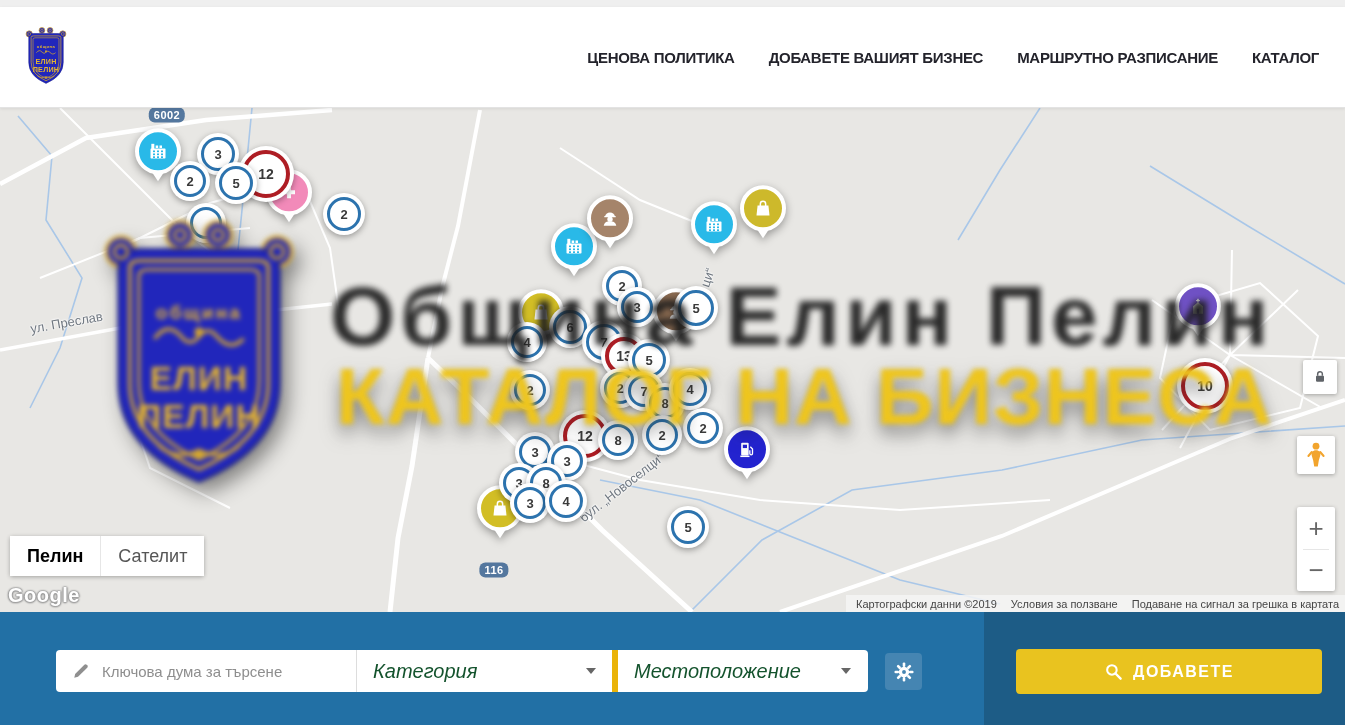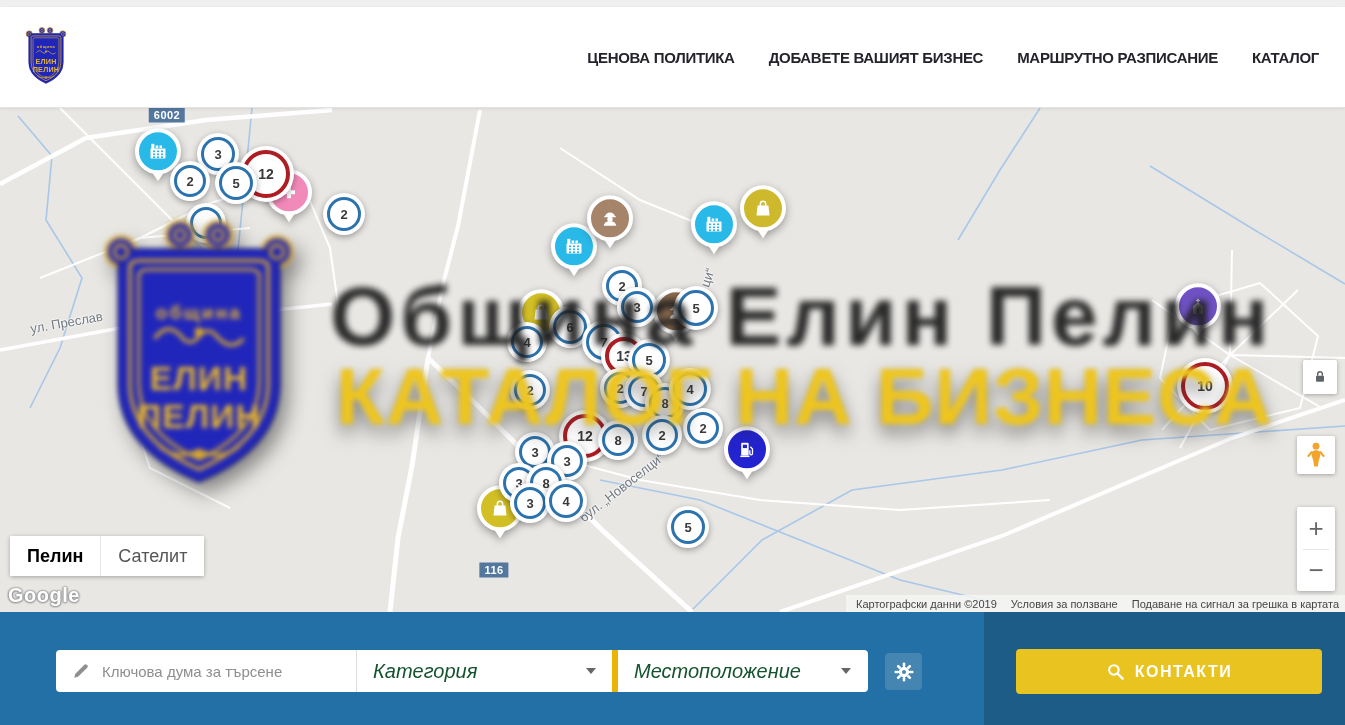--- a/index.html
+++ b/index.html
@@ -19,21 +19,21 @@
   nav { margin-left:auto; margin-right:26px; display:flex; gap:34px; }
   .nav-item { font-size:15px; font-weight:700; color:#23232b; letter-spacing:-0.3px;
     cursor:pointer; white-space:nowrap; }
 
   
   .map { position:absolute; left:0; top:108px; width:1345px; height:504px;
     background:var(--map-bg,#e8e7e4); overflow:hidden; cursor:grab; }
   .roads { position:absolute; inset:0; }
 
   .road-shield { position:absolute; transform:translate(-50%,-50%); background:#54779e;
-    color:#fff; font-size:11px; font-weight:700; padding:1px 5px 2px; border-radius:0;
+    color:#fff; font-size:11px; font-weight:700; padding:1px 5px 2px; border-radius:6px;
     letter-spacing:.5px; }
   .street-label { position:absolute; color:#6f7780; font-size:13px; white-space:nowrap;
     text-shadow:0 0 2px #fff, 0 0 2px #fff, 0 0 3px #fff; }
 
   
   .cluster { position:absolute; transform:translate(-50%,-50%); background:#fff;
     border-radius:50%; padding:4px; box-shadow:0 2px 6px rgba(0,0,0,.35); cursor:pointer; }
   .cluster .ring { width:100%; height:100%; border-radius:50%; background:#fff;
     border:3px solid var(--ring-blue,#2c73ae); display:flex; align-items:center;
     justify-content:center; font-size:13px; font-weight:600; color:#3a3a3a; }
@@ -530,17 +530,17 @@
         </g>
         <circle cx="12" cy="12" r="2.1" fill="#4585b2"></circle>
       </svg>
     </button>
 
     <button class="search-btn">
       <svg width="19" height="19" viewBox="0 0 24 24">
         <circle cx="10" cy="10" r="6" fill="none" stroke="#fff" stroke-width="2.6"></circle>
         <line x1="14.5" y1="14.5" x2="21" y2="21" stroke="#fff" stroke-width="3" stroke-linecap="round"></line>
       </svg>
-      <span>КОНТАКТИ</span>
+      <span>ДОБАВЕТЕ</span>
     </button>
   </div>
 
 </div>
 
 </body></html>

